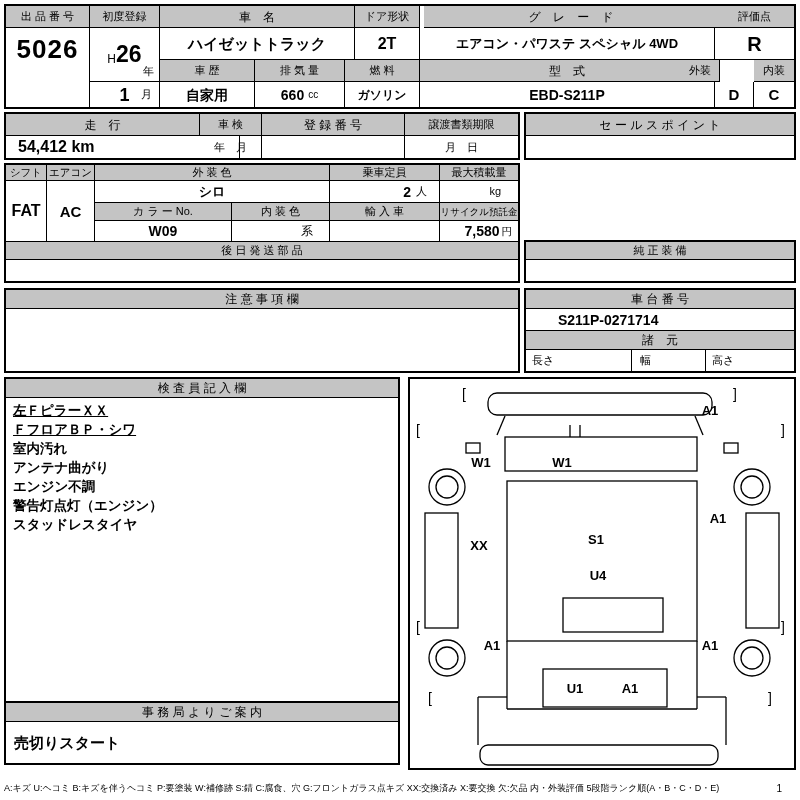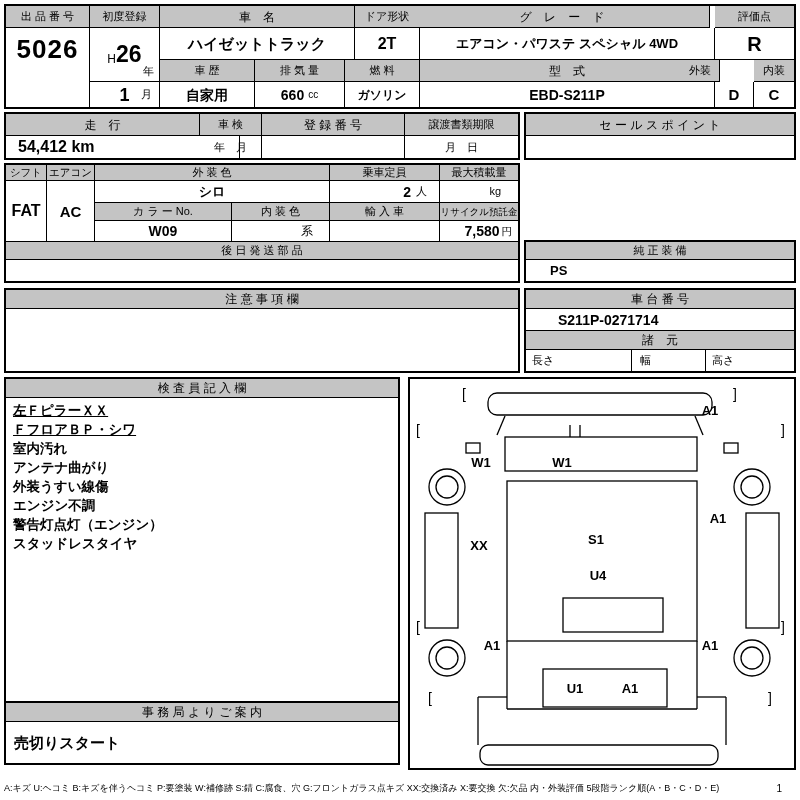--- a/index.html
+++ b/index.html
@@ -22,21 +22,21 @@
 </head>
 <body>
 
 <div class="page">
 
   <div class="box" style="left:4px;top:4px;width:792px;height:105px">
     <div class="c g br bb" style="left:0;top:0;width:84px;height:22px;font-size:11px">出 品 番 号</div>
     <div class="c g br bb" style="left:84px;top:0;width:70px;height:22px;font-size:11px">初度登録</div>
     <div class="c g br bb" style="left:154px;top:0;width:195px;height:22px">車　名</div>
     <div class="c g br bb" style="left:349px;top:0;width:65px;height:22px;font-size:11px">ドア形状</div>
-    <div class="c g br bb" style="left:409px;top:0;width:295px;height:22px">グ　レ　ー　ド</div>
+    <div class="c g br bb" style="left:418px;top:0;width:295px;height:22px">グ　レ　ー　ド</div>
     <div class="c g bb" style="left:709px;top:0;width:79px;height:22px;font-size:11px">評価点</div>
 
     <div class="c br b" style="left:0;top:22px;width:84px;height:79px;align-items:flex-start;padding-top:8px;font-size:26px;letter-spacing:1px">5026</div>
 
     <div class="c br bb" style="left:84px;top:22px;width:70px;height:54px">
       <span style="font-size:12px;margin-top:8px">H</span>
       <span class="b" style="font-size:23px">26</span>
       <span style="position:absolute;right:5px;bottom:4px;font-size:11px">年</span>
     </div>
 
@@ -111,21 +111,20 @@
       <span class="b" style="font-size:14px">7,580</span>
       <span style="font-size:10.5px;margin-left:2px">円</span>
     </div>
 
     <div class="c g bb" style="left:0;top:77px;width:512px;height:18px;font-size:11px">後 日 発 送 部 品</div>
     <div class="c" style="left:0;top:95px;width:512px;height:21px"></div>
   </div>
 
   <div class="box" style="left:524px;top:240px;width:272px;height:43px">
     <div class="c g bb" style="left:0;top:0;width:268px;height:18px;font-size:11px">純 正 装 備</div>
-    <div class="c ls b" style="left:0;top:18px;width:268px;height:21px;font-size:13px;padding-left:24px">PS</div>
   </div>
 
   <div class="box" style="left:4px;top:288px;width:516px;height:85px">
     <div class="c g bb" style="left:0;top:0;width:512px;height:19px">注 意 事 項 欄</div>
     <div class="c" style="left:0;top:19px;width:512px;height:62px"></div>
   </div>
 
   <div class="box" style="left:524px;top:288px;width:272px;height:85px">
     <div class="c g bb" style="left:0;top:0;width:268px;height:19px">車 台 番 号</div>
     <div class="c bb b ls" style="left:0;top:19px;width:268px;height:22px;font-size:14px;padding-left:32px">S211P-0271714</div>
@@ -135,21 +134,20 @@
     <div class="c ls" style="left:180px;top:60px;width:88px;height:21px;font-size:11px;padding-left:6px">高さ</div>
   </div>
 
   <div class="box" style="left:4px;top:377px;width:396px;height:326px">
     <div class="c g bb" style="left:0;top:0;width:392px;height:19px">検 査 員 記 入 欄</div>
     <div style="position:absolute;left:0;top:22px;width:392px">
         <div class="note u">左ＦピラーＸＸ</div>
         <div class="note u">ＦフロアＢＰ・シワ</div>
         <div class="note">室内汚れ</div>
         <div class="note">アンテナ曲がり</div>
-        <div class="note">外装うすい線傷</div>
         <div class="note">エンジン不調</div>
         <div class="note">警告灯点灯（エンジン）</div>
         <div class="note">スタッドレスタイヤ</div>
       </div>
   </div>
 
   <div class="box" style="left:4px;top:701px;width:396px;height:64px">
     <div class="c g bb" style="left:0;top:0;width:392px;height:19px">事 務 局 よ り ご 案 内</div>
     <div class="c ls b" style="left:0;top:19px;width:392px;height:41px;font-size:15px;padding-left:8px">売切りスタート</div>
   </div>

